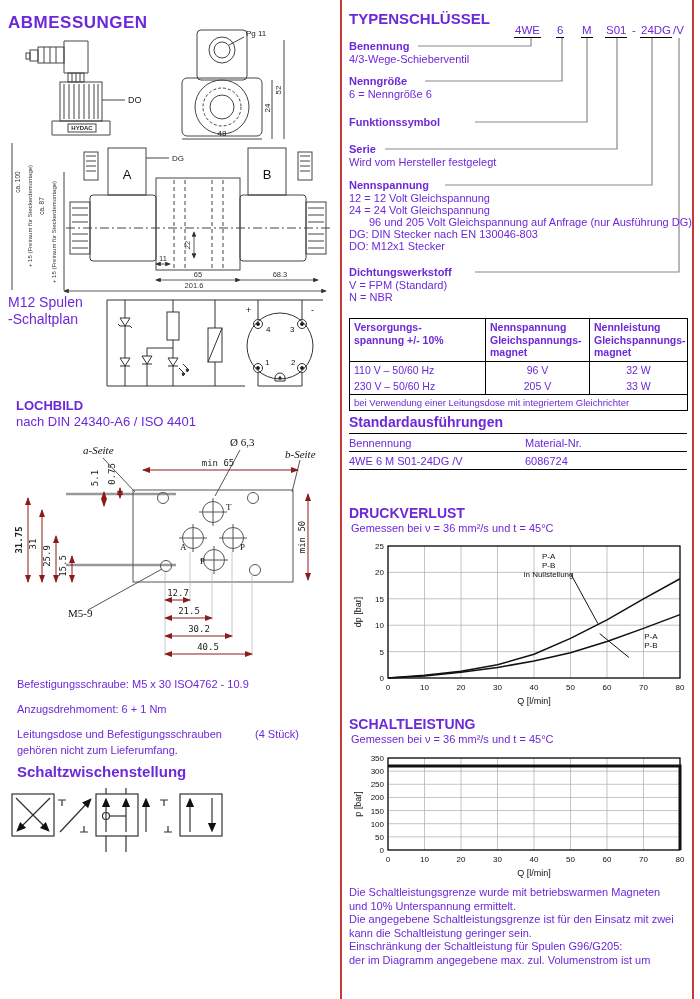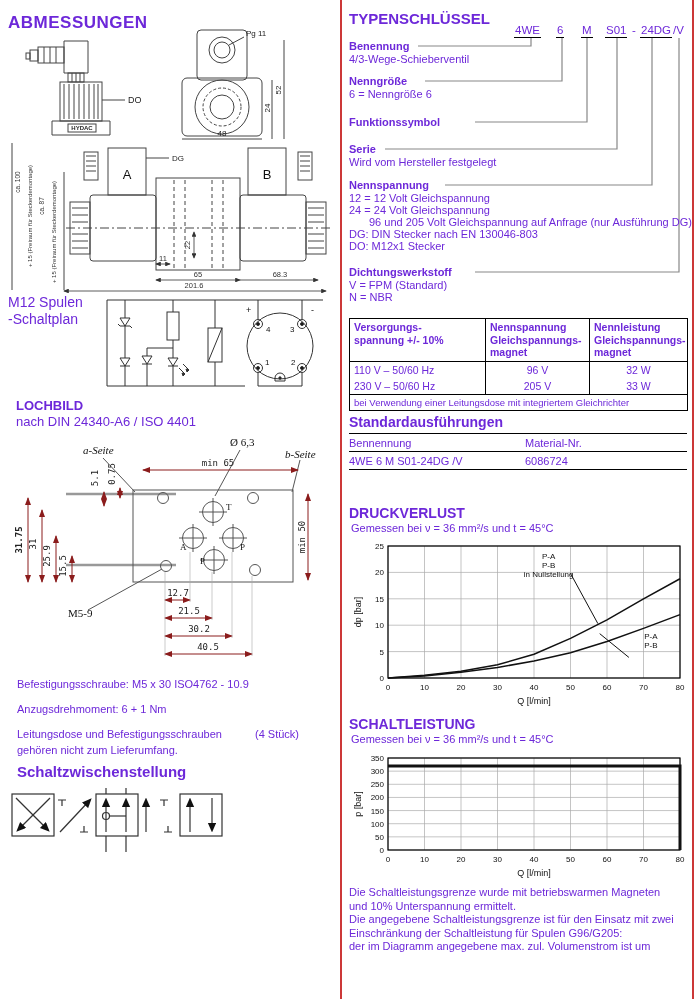--- a/index.html
+++ b/index.html
@@ -499,17 +499,18 @@
       <rect x="36" y="8" width="292" height="92" fill="none" stroke="#000" stroke-width="1.2"></rect>
       <polyline points="36,15.885714285714286 328,15.885714285714286 328,100" fill="none" stroke="#111" stroke-width="3"></polyline>
       <text x="182" y="126" text-anchor="middle" font-size="9" fill="#111">Q [l/min]</text>
       <text text-anchor="middle" font-size="9" fill="#111" transform="translate(9,54) rotate(-90)">p [bar]</text>
     </svg>
 
   <div class="abs" style="left:349px;top:886px;width:340px;">
     <div class="fline">Die Schaltleistungsgrenze wurde mit betriebswarmen Magneten</div>
     <div class="fline">und 10% Unterspannung ermittelt.</div>
     <div class="fline">Die angegebene Schaltleistungsgrenze ist für den Einsatz mit zwei</div>
+    <div class="fline">kann die Schaltleistung geringer sein.</div>
     <div class="fline">Einschränkung der Schaltleistung für Spulen G96/G205:</div>
     <div class="fline">der im Diagramm angegebene max. zul. Volumenstrom ist um</div>
   </div>
 
 </div>
 
 </body></html>

